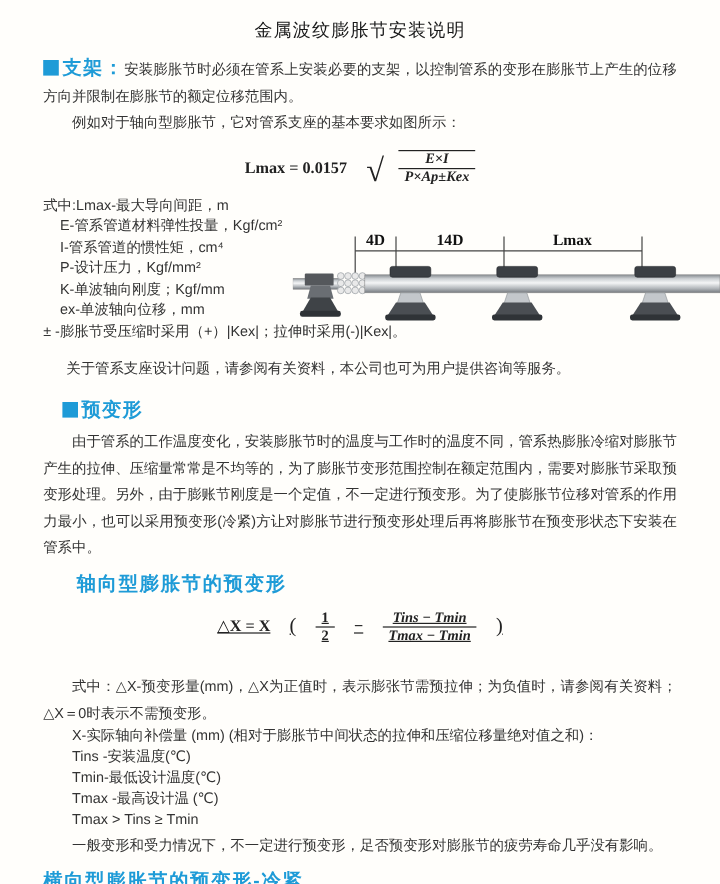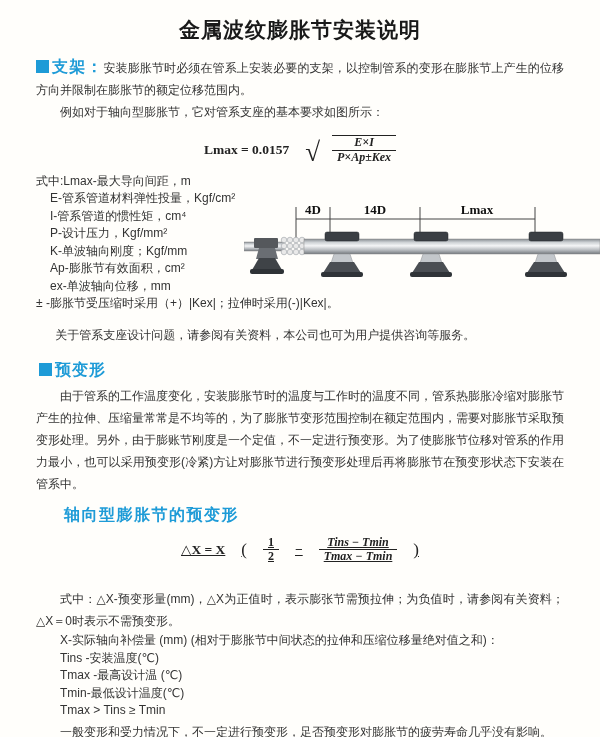--- a/index.html
+++ b/index.html
@@ -3,28 +3,28 @@
 <meta charset="utf-8">
 <style>
   * { margin:0; padding:0; box-sizing:border-box; }
   html,body { background:#fffefb; }
   .page {
     width:600px; height:737px; background:#fffefb; position:relative; overflow:hidden;
     padding:10px 36px 0 36px;
     font-family:"Liberation Sans","DejaVu Sans",sans-serif;
     color:#333;
   }
-  h1.title { text-align:center; font-size:21px; font-weight:bold; color:#191919; margin:6px 0 12px; letter-spacing:1px; }
+  h1.title { text-align:center; font-size:15px; font-weight:normal; color:#191919; margin:6px 0 12px; letter-spacing:1px; }
 
   .para { font-size:12px; line-height:22px; color:#333; text-align:justify; }
   .indent { text-indent:2em; }
 
   .sec-head-inline { font-size:16px; font-weight:bold; color:var(--accent); letter-spacing:1px; }
   .sq { display:inline-block; width:13px; height:13px; background:var(--accent); margin-right:3px; vertical-align:-1px; }
-  h2.sec-head { font-size:16px; font-weight:bold; color:var(--accent); letter-spacing:1px; margin:14px 3px 4px; }
+  h2.sec-head { font-size:16px; font-weight:bold; color:var(--accent); letter-spacing:1px; margin:14px 16px 4px; }
   h3.sub-head { font-size:16px; font-weight:bold; color:var(--accent); letter-spacing:1.5px; margin:10px 0 4px; }
   h3.axial { padding-left:28px; }
 
   .formula { display:flex; justify-content:center; align-items:center; gap:16px;
              font-family:"Liberation Serif","DejaVu Serif",serif; font-weight:bold; font-size:13.5px; color:#222; }
   .formula.lmax { margin:12px 0 8px; }
   .formula.dx { margin:10px 0 24px;text-decoration:underline; }
   .frac { display:inline-flex; flex-direction:column; text-align:center; font-size:12px; line-height:1.15; }
   .frac .num { padding:0 5px; border-bottom:1px solid #222; }
   .frac .den { padding:0 5px; }
@@ -63,21 +63,20 @@
       <span class="den">P×Ap±Kex</span>
     </span>
   </div>
 
   <div class="def-block">
     <div class="def-line">式中:Lmax-最大导向间距，m</div>
     <div class="def-line sub">E-管系管道材料弹性投量，Kgf/cm²</div>
     <div class="def-line sub">I-管系管道的惯性矩，cm⁴</div>
     <div class="def-line sub">P-设计压力，Kgf/mm²</div>
     <div class="def-line sub">K-单波轴向刚度；Kgf/mm</div>
-    <div class="def-line sub">Ap-膨胀节有效面积，cm²</div>
     <div class="def-line sub">ex-单波轴向位移，mm</div>
     <div class="def-line">± -膨胀节受压缩时采用（+）|Kex|；拉伸时采用(-)|Kex|。</div>
     <div class="def-line consult">关于管系支座设计问题，请参阅有关资料，本公司也可为用户提供咨询等服务。</div>
 
     <svg class="diagram" width="356" height="96" viewBox="0 0 356 96">
       <defs>
         <linearGradient id="pg" x1="0" y1="0" x2="0" y2="1">
           <stop offset="0" stop-color="#878c91"></stop>
           <stop offset="0.22" stop-color="#cdd1d4"></stop>
           <stop offset="0.45" stop-color="#f4f5f6"></stop>
@@ -166,22 +165,22 @@
       <span class="den">Tmax − Tmin</span>
     </span>
     <span class="paren">)</span>
   </div>
 
   <p class="para indent">式中：△X-预变形量(mm)，△X为正值时，表示膨张节需预拉伸；为负值时，请参阅有关资料；△X＝0时表示不需预变形。</p>
 
   <div class="temp-list">
     <div class="t-line">X-实际轴向补偿量 (mm) (相对于膨胀节中间状态的拉伸和压缩位移量绝对值之和)：</div>
     <div class="t-line">Tins -安装温度(℃)</div>
+    <div class="t-line">Tmin-最低设计温度(℃)</div>
     <div class="t-line">Tmax -最高设计温 (℃)</div>
-    <div class="t-line">Tmin-最低设计温度(℃)</div>
     <div class="t-line">Tmax &gt; Tins ≥ Tmin</div>
   </div>
 
   <p class="note-para">一般变形和受力情况下，不一定进行预变形，足否预变形对膨胀节的疲劳寿命几乎没有影响。</p>
 
   <h3 class="sub-head">横向型膨胀节的预变形-冷紧</h3>
 
 </div>
 
 </body></html>

